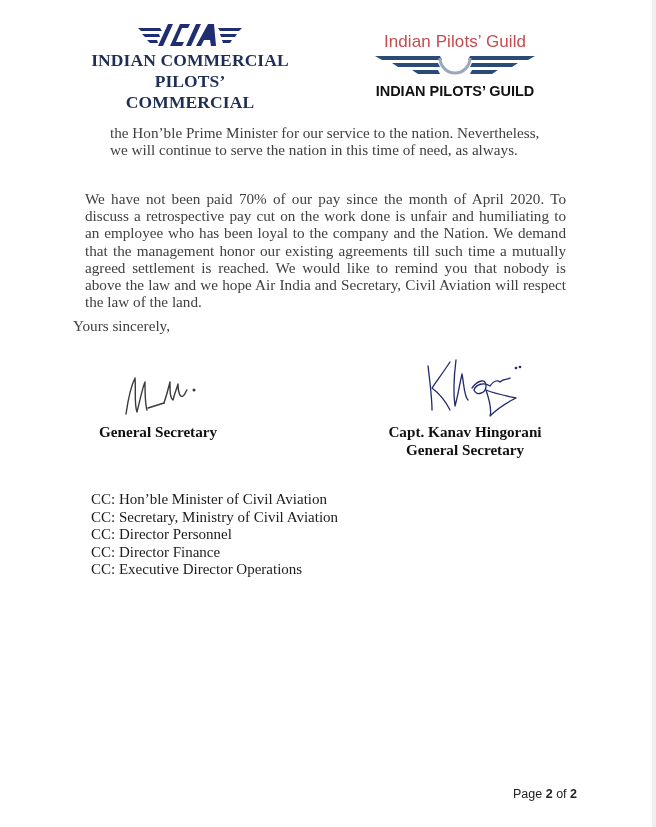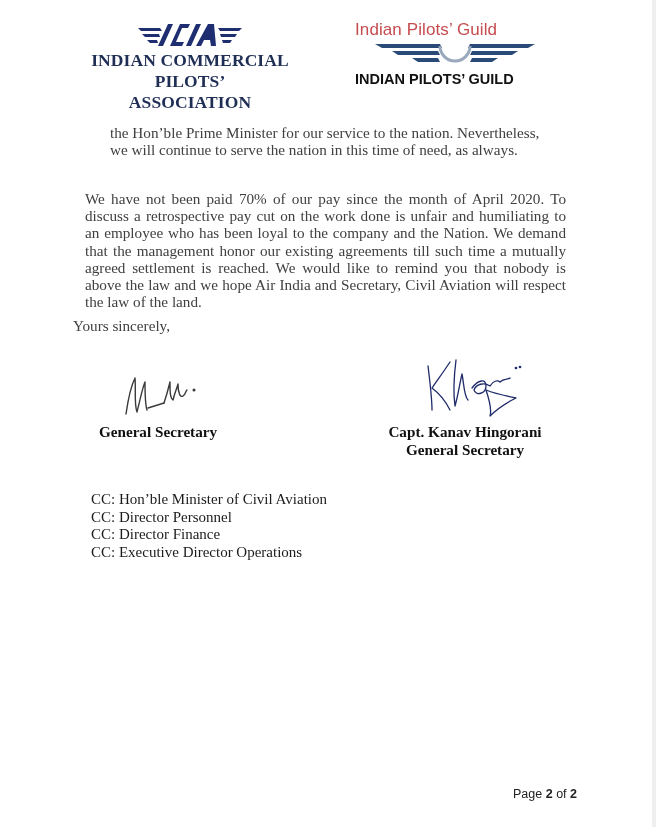--- a/index.html
+++ b/index.html
@@ -13,21 +13,21 @@
 
     
     .icpa-logo { position: absolute; left: 60px; top: 20px; width: 260px; text-align: center; }
     .icpa-mark { display: block; margin: 0 auto; width: 104px; height: 30px; }
     .icpa-name {
       font-family: "Liberation Serif", serif; font-weight: bold;
       color: #1f2e55; font-size: 17.5px; line-height: 21px; margin-top: 0; letter-spacing: 0.1px;
     }
 
     
-    .ipg-logo { position: absolute; left: 355px; top: 20px; width: 200px; }
+    .ipg-logo { position: absolute; left: 355px; top: 32px; width: 200px; text-align: center; }
     .ipg-title {
       font-family: "Liberation Sans", sans-serif; color: #c64b4f; font-size: 17px;
       line-height: 20px; letter-spacing: 0.1px;
     }
     .ipg-wings { display: block; margin: 2px auto 0; width: 170px; height: 22px; }
     .ipg-name {
       font-family: "Liberation Sans", sans-serif; font-weight: bold; color: #111;
       font-size: 14.5px; line-height: 18px; margin-top: 6px;
     }
 
@@ -72,21 +72,21 @@
       <polygon points="42,4 52,4 50,8 44,8 38,22 46,22 44,26 32,26"></polygon>
       <polygon points="58,4 63,4 53,26 48,26"></polygon>
       <polygon points="70,4 76,4 78,26 73,26 72,20 66,20 63,26 58,26"></polygon>
 
       <polygon points="80,8 104,8 101,11 82,11"></polygon>
       <polygon points="82,14 99,14 97,17 83,17"></polygon>
       <polygon points="84,20 94,20 92,23 85,23"></polygon>
     </g>
   </svg>
   <div class="icpa-name">INDIAN COMMERCIAL PILOTS’</div>
-  <div class="icpa-name">ASSOCIATION</div>
+  <div class="icpa-name">COMMERCIAL</div>
 </div>
 
 <div class="ipg-logo">
   <div class="ipg-title">Indian Pilots’ Guild</div>
   <svg class="ipg-wings" viewBox="0 0 170 22">
     <g fill="#2a4a78">
       <polygon points="5,2 70,2 72,6 12,6"></polygon>
       <polygon points="22,9 68,9 70,13 28,13"></polygon>
       <polygon points="42,16 68,16 70,20 48,20"></polygon>
       <polygon points="100,2 165,2 158,6 98,6"></polygon>
@@ -132,20 +132,21 @@
 <div class="signer signer1">
   <div>General Secretary</div>
 </div>
 <div class="signer signer2">
   <div>Capt. Kanav Hingorani</div>
   <div>General Secretary</div>
 </div>
 
 <ul class="cc-list">
   <li>CC: Hon’ble Minister of Civil Aviation</li>
+  <li>CC: Secretary, Ministry of Civil Aviation</li>
   <li>CC: Director Personnel</li>
   <li>CC: Director Finance</li>
   <li>CC: Executive Director Operations</li>
 </ul>
 
 <div class="page-num">
   <span>Page</span>
   <b>2</b>
   <span>of</span>
   <b>2</b>

